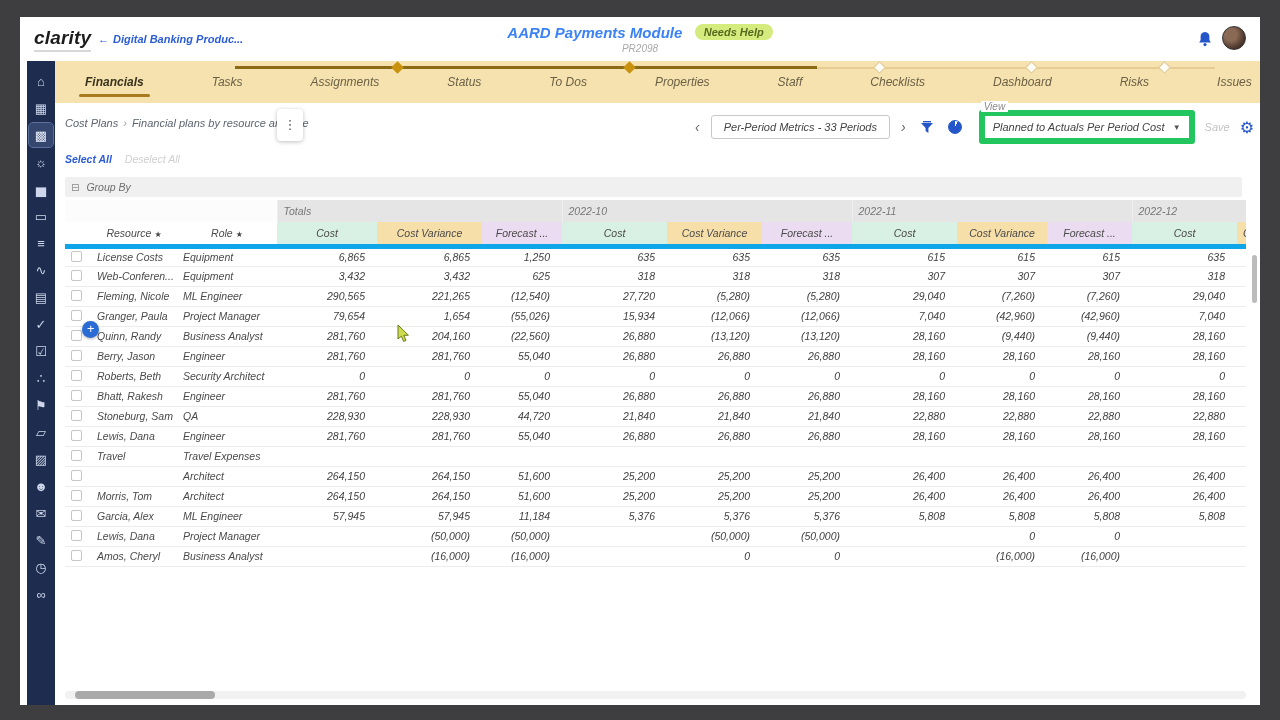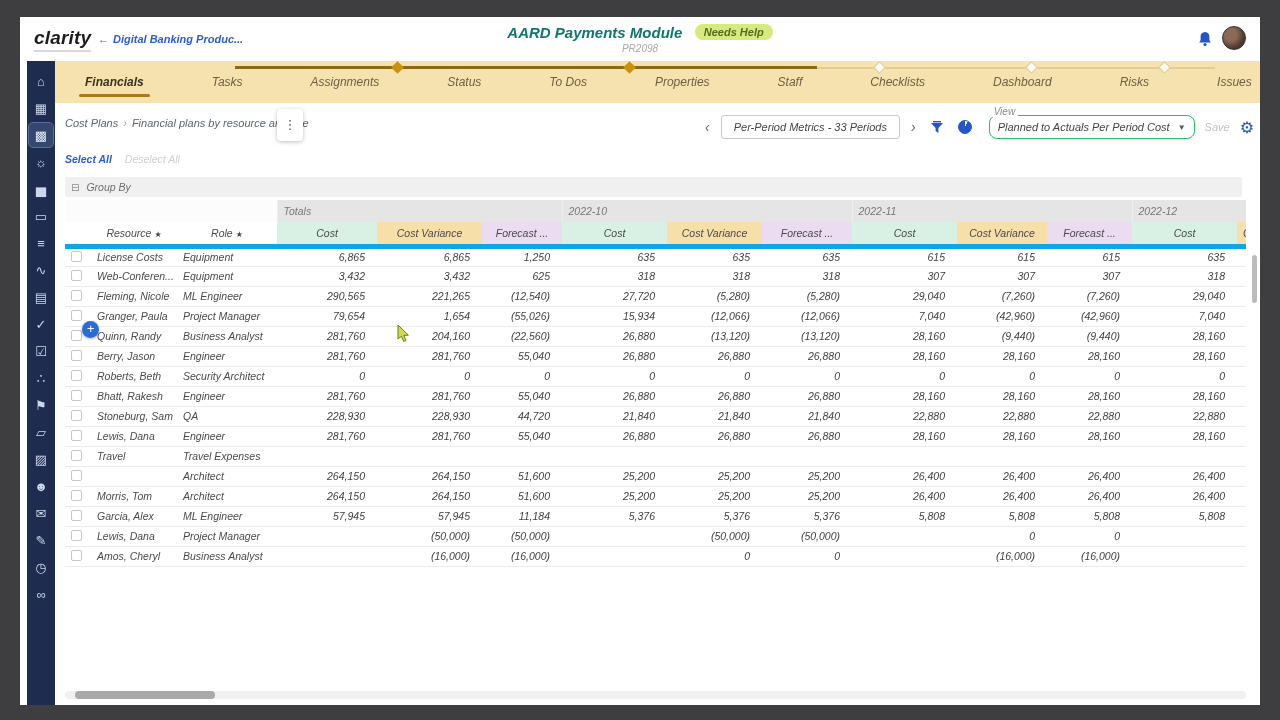--- a/index.html
+++ b/index.html
@@ -7,21 +7,21 @@
   body { background:#3e3e40; font-family:"Liberation Sans","DejaVu Sans",sans-serif; position:relative; }
 
   .app { position:absolute; left:20px; top:17px; width:1240px; height:688px; background:#ffffff; overflow:hidden;font-style:italic; }
 
   
   .hdr { position:absolute; left:0; top:0; right:0; height:44px; background:#fff; }
   .logo { position:absolute; left:14px; top:10px; font-size:19px; font-weight:bold; color:#1c1c1c; letter-spacing:.2px; border-bottom:2px solid #d8d8d8; padding-bottom:1px;}
   .backlink { position:absolute; left:78px; top:16px; font-size:11px; color:#2b5cd6; font-weight:bold; cursor:pointer; }
   .backlink .arr { margin-right:4px; }
   .titleblock { position:absolute; left:0; right:0; top:7px; text-align:center; pointer-events:none; }
-  .ptitle { font-size:15px; font-weight:bold; color:#0f766e; display:inline-block; }
+  .ptitle { font-size:15px; font-weight:bold; color:#3b82f6; display:inline-block; }
   .badge { display:inline-block; margin-left:8px; background:#d5eb7d; color:#57691e; font-size:11px; font-weight:bold; padding:2px 9px; border-radius:9px; vertical-align:2px; }
   .pid { font-size:10px; color:#a9a9a9; margin-top:1px; }
   .bell { position:absolute; right:46px; top:13px; width:18px; height:18px; cursor:pointer; }
   .avatar { position:absolute; right:14px; top:9px; width:24px; height:24px; border-radius:50%; background:radial-gradient(circle at 35% 35%, #8a6a55 0 30%, #4a342c 70%); border:1px solid #333; cursor:pointer; }
 
   
   .timeline { position:absolute; left:0; top:44px; width:1240px; height:12px; z-index:5; pointer-events:none; }
   .tl-dark { position:absolute; left:215px; top:5px; width:582px; height:3px; background:#8a6a14; }
   .tl-light { position:absolute; left:797px; top:6px; width:398px; height:1.5px; background:#e4cc92; }
   .diamond { position:absolute; width:9px; height:9px; transform:rotate(45deg); top:2px; }
@@ -47,21 +47,21 @@
   .crumb .sep { margin:0 5px; color:#9aa0aa; }
   .kebab { position:absolute; left:222px; top:6px; width:26px; height:32px; background:#fff; border-radius:4px; box-shadow:0 1px 4px rgba(0,0,0,.25); color:#555; font-size:13px; text-align:center; line-height:32px; cursor:pointer; }
 
   .controls { position:absolute; right:6px; top:4px; height:40px; display:flex; align-items:center; gap:8px; }
   .chev { color:#666; font-size:14px; cursor:pointer; padding:2px 3px; }
   .period-box { border:1px solid #c9c9c9; border-radius:3px; padding:5px 12px; font-size:11px; color:#444; background:#fff; cursor:pointer; white-space:nowrap; }
   .icon-btn { width:20px; height:20px; display:flex; align-items:center; justify-content:center; cursor:pointer; }
   .pie { width:14px; height:14px; border-radius:50%; background:conic-gradient(#fff 0 28deg, #2456c9 28deg 360deg); border:1px solid #2456c9; }
   .viewwrap { position:relative; margin-left:6px; }
   .viewlabel { position:absolute; left:2px; top:-9px; font-size:10px; color:#8a8a8a; background:#fff; padding:0 3px; }
-  .viewbox { border:1px solid #22c55e; border-radius:8px; padding:5px 8px; font-size:11px; color:#444; background:#fff; cursor:pointer; white-space:nowrap; display:flex; align-items:center; gap:8px; }
+  .viewbox { border:6px solid #22c55e; border-radius:3px; padding:5px 8px; font-size:11px; color:#444; background:#fff; cursor:pointer; white-space:nowrap; display:flex; align-items:center; gap:8px; }
   .viewbox .caret { font-size:8px; color:#555; }
   .save { font-size:11px; color:#c3c3c3; margin:0 2px; }
   .gear { color:#2456c9; font-size:16px; cursor:pointer; }
 
   .selectrow { position:absolute; left:10px; top:50px; font-size:10.5px; }
   .sel-all { color:#2b5cd6; font-weight:bold; cursor:pointer; }
   .desel { color:#cfcfcf; margin-left:10px; }
 
   .groupbar { position:absolute; left:10px; right:18px; top:74px; height:20px; background:#f0f0f0; border-radius:2px; display:flex; align-items:center; padding-left:6px; gap:7px; font-size:10.5px; color:#6e6e6e; }
   .groupbar .gicon { font-size:10px; color:#8a8a8a; }

